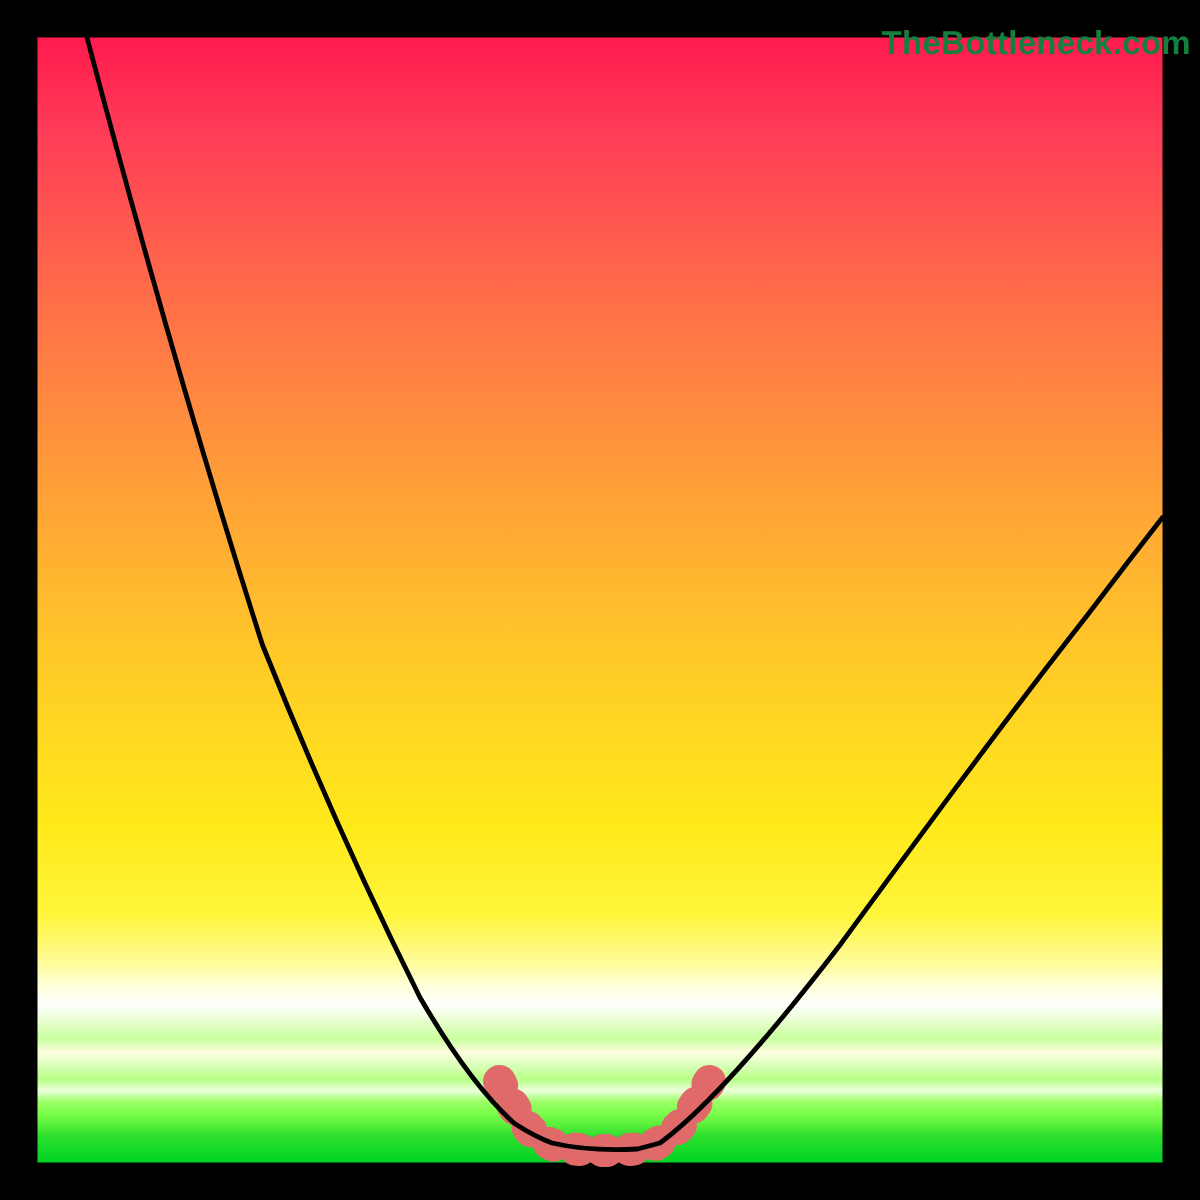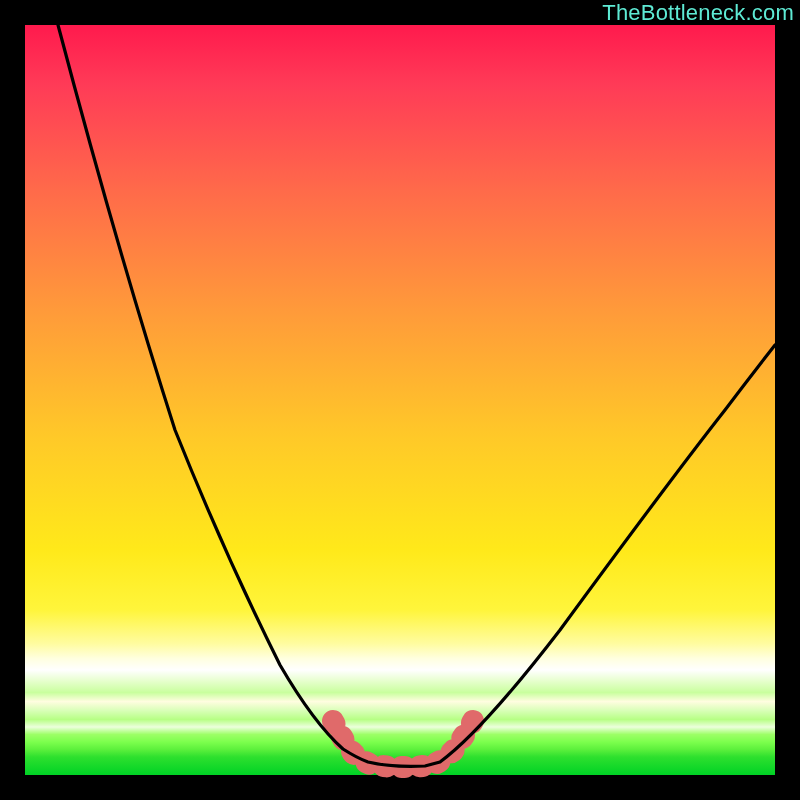--- a/index.html
+++ b/index.html
@@ -54,25 +54,25 @@
   svg.curves {
     position: absolute;
     left: 0;
     top: 0;
     width: 750px;
     height: 750px;
     overflow: visible;
   }
   .watermark {
     position: absolute;
-    top: 0;
+    top: 16px;
     right: 6px;
-    color: #5eead4;
+    color: #15803d;
     font-size: 22px;
-    font-weight: 400;
+    font-weight: 700;
     letter-spacing: 0.2px;
   }
 </style>
 </head>
 <body>
 
 <div class="frame">
   <div class="grad"></div>
   <svg class="curves" viewBox="0 0 750 750" preserveAspectRatio="none">
 

